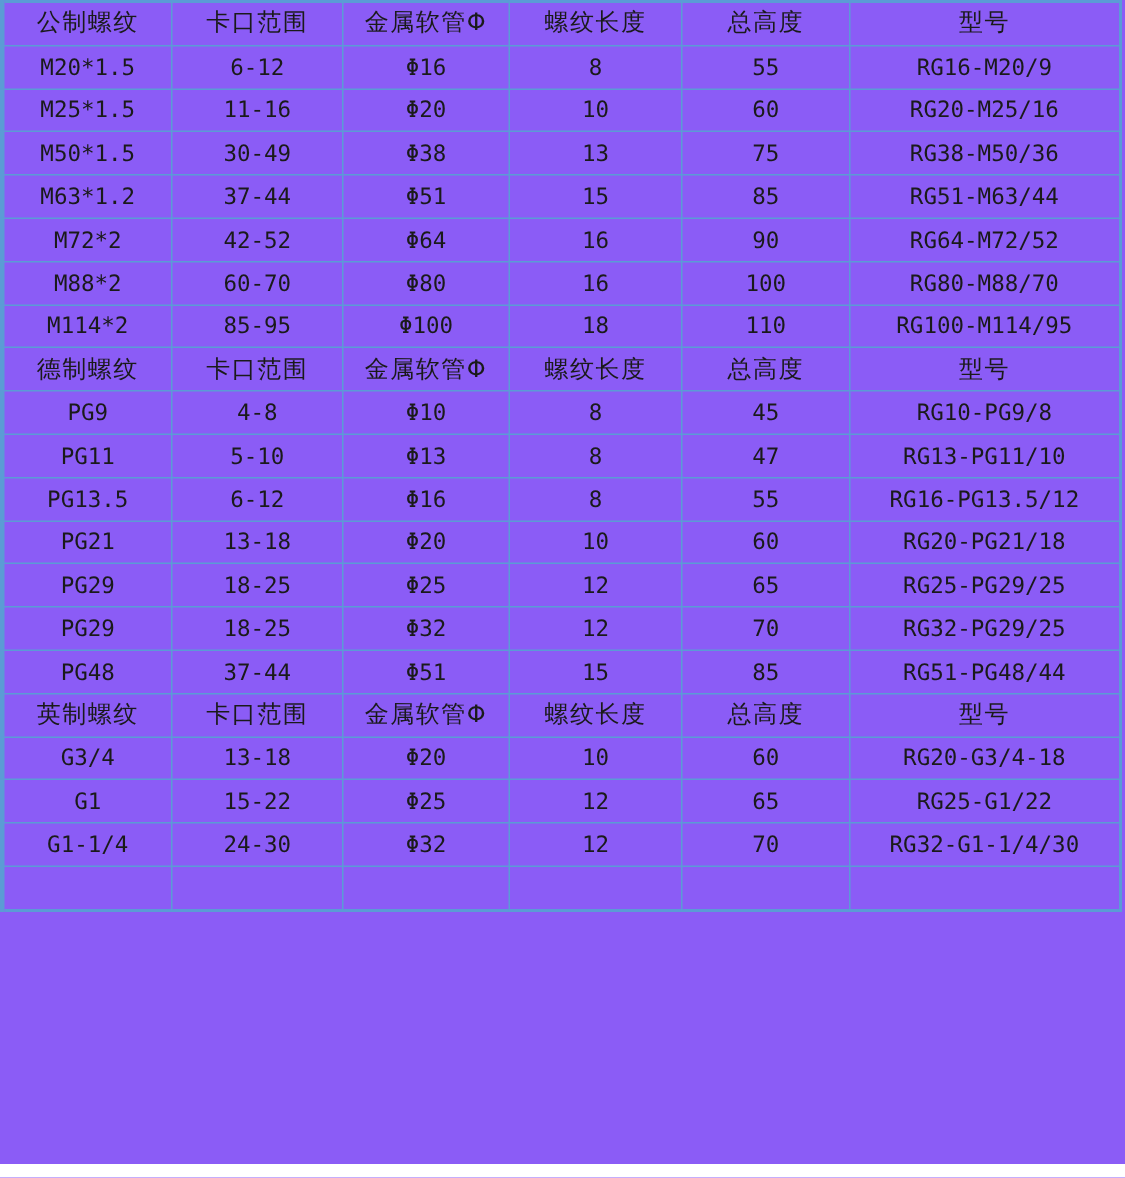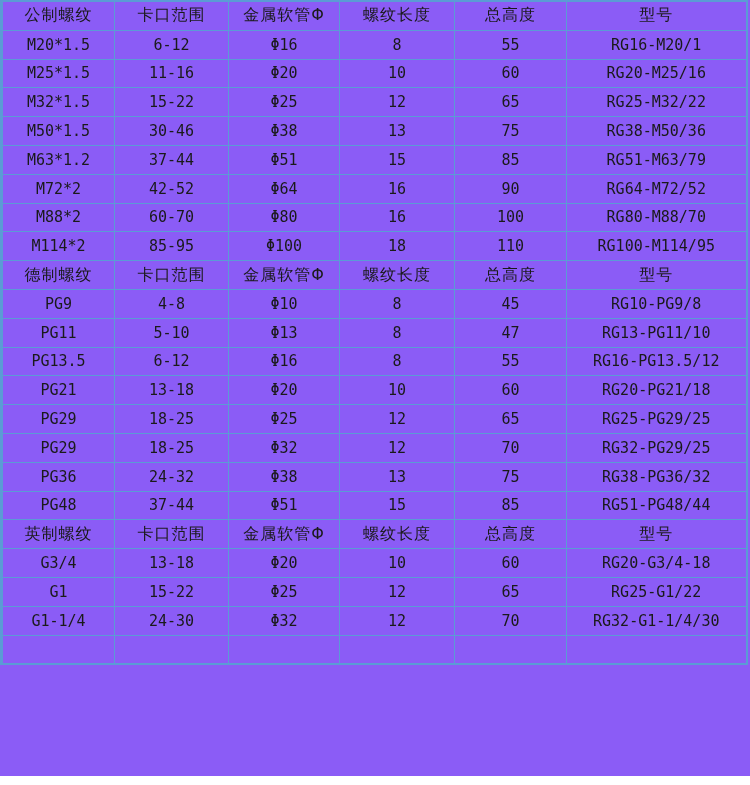--- a/index.html
+++ b/index.html
@@ -56,53 +56,45 @@
           <td>螺纹长度</td>
           <td>总高度</td>
           <td>型号</td>
         </tr>
         <tr>
           <td>M20*1.5</td>
           <td>6-12</td>
           <td>Φ16</td>
           <td>8</td>
           <td>55</td>
-          <td>RG16-M20/1</td>
+          <td>RG16-M20/9</td>
         </tr>
         <tr>
           <td>M25*1.5</td>
           <td>11-16</td>
           <td>Φ20</td>
           <td>10</td>
           <td>60</td>
           <td>RG20-M25/16</td>
         </tr>
         <tr>
-          <td>M32*1.5</td>
-          <td>15-22</td>
-          <td>Φ25</td>
-          <td>12</td>
-          <td>65</td>
-          <td>RG25-M32/22</td>
-        </tr>
-        <tr>
           <td>M50*1.5</td>
-          <td>30-46</td>
+          <td>30-49</td>
           <td>Φ38</td>
           <td>13</td>
           <td>75</td>
           <td>RG38-M50/36</td>
         </tr>
         <tr>
           <td>M63*1.2</td>
           <td>37-44</td>
           <td>Φ51</td>
           <td>15</td>
           <td>85</td>
-          <td>RG51-M63/79</td>
+          <td>RG51-M63/44</td>
         </tr>
         <tr>
           <td>M72*2</td>
           <td>42-52</td>
           <td>Φ64</td>
           <td>16</td>
           <td>90</td>
           <td>RG64-M72/52</td>
         </tr>
         <tr>
@@ -171,28 +163,20 @@
         </tr>
         <tr>
           <td>PG29</td>
           <td>18-25</td>
           <td>Φ32</td>
           <td>12</td>
           <td>70</td>
           <td>RG32-PG29/25</td>
         </tr>
         <tr>
-          <td>PG36</td>
-          <td>24-32</td>
-          <td>Φ38</td>
-          <td>13</td>
-          <td>75</td>
-          <td>RG38-PG36/32</td>
-        </tr>
-        <tr>
           <td>PG48</td>
           <td>37-44</td>
           <td>Φ51</td>
           <td>15</td>
           <td>85</td>
           <td>RG51-PG48/44</td>
         </tr>
         <tr class="section-header">
           <td>英制螺纹</td>
           <td>卡口范围</td>

